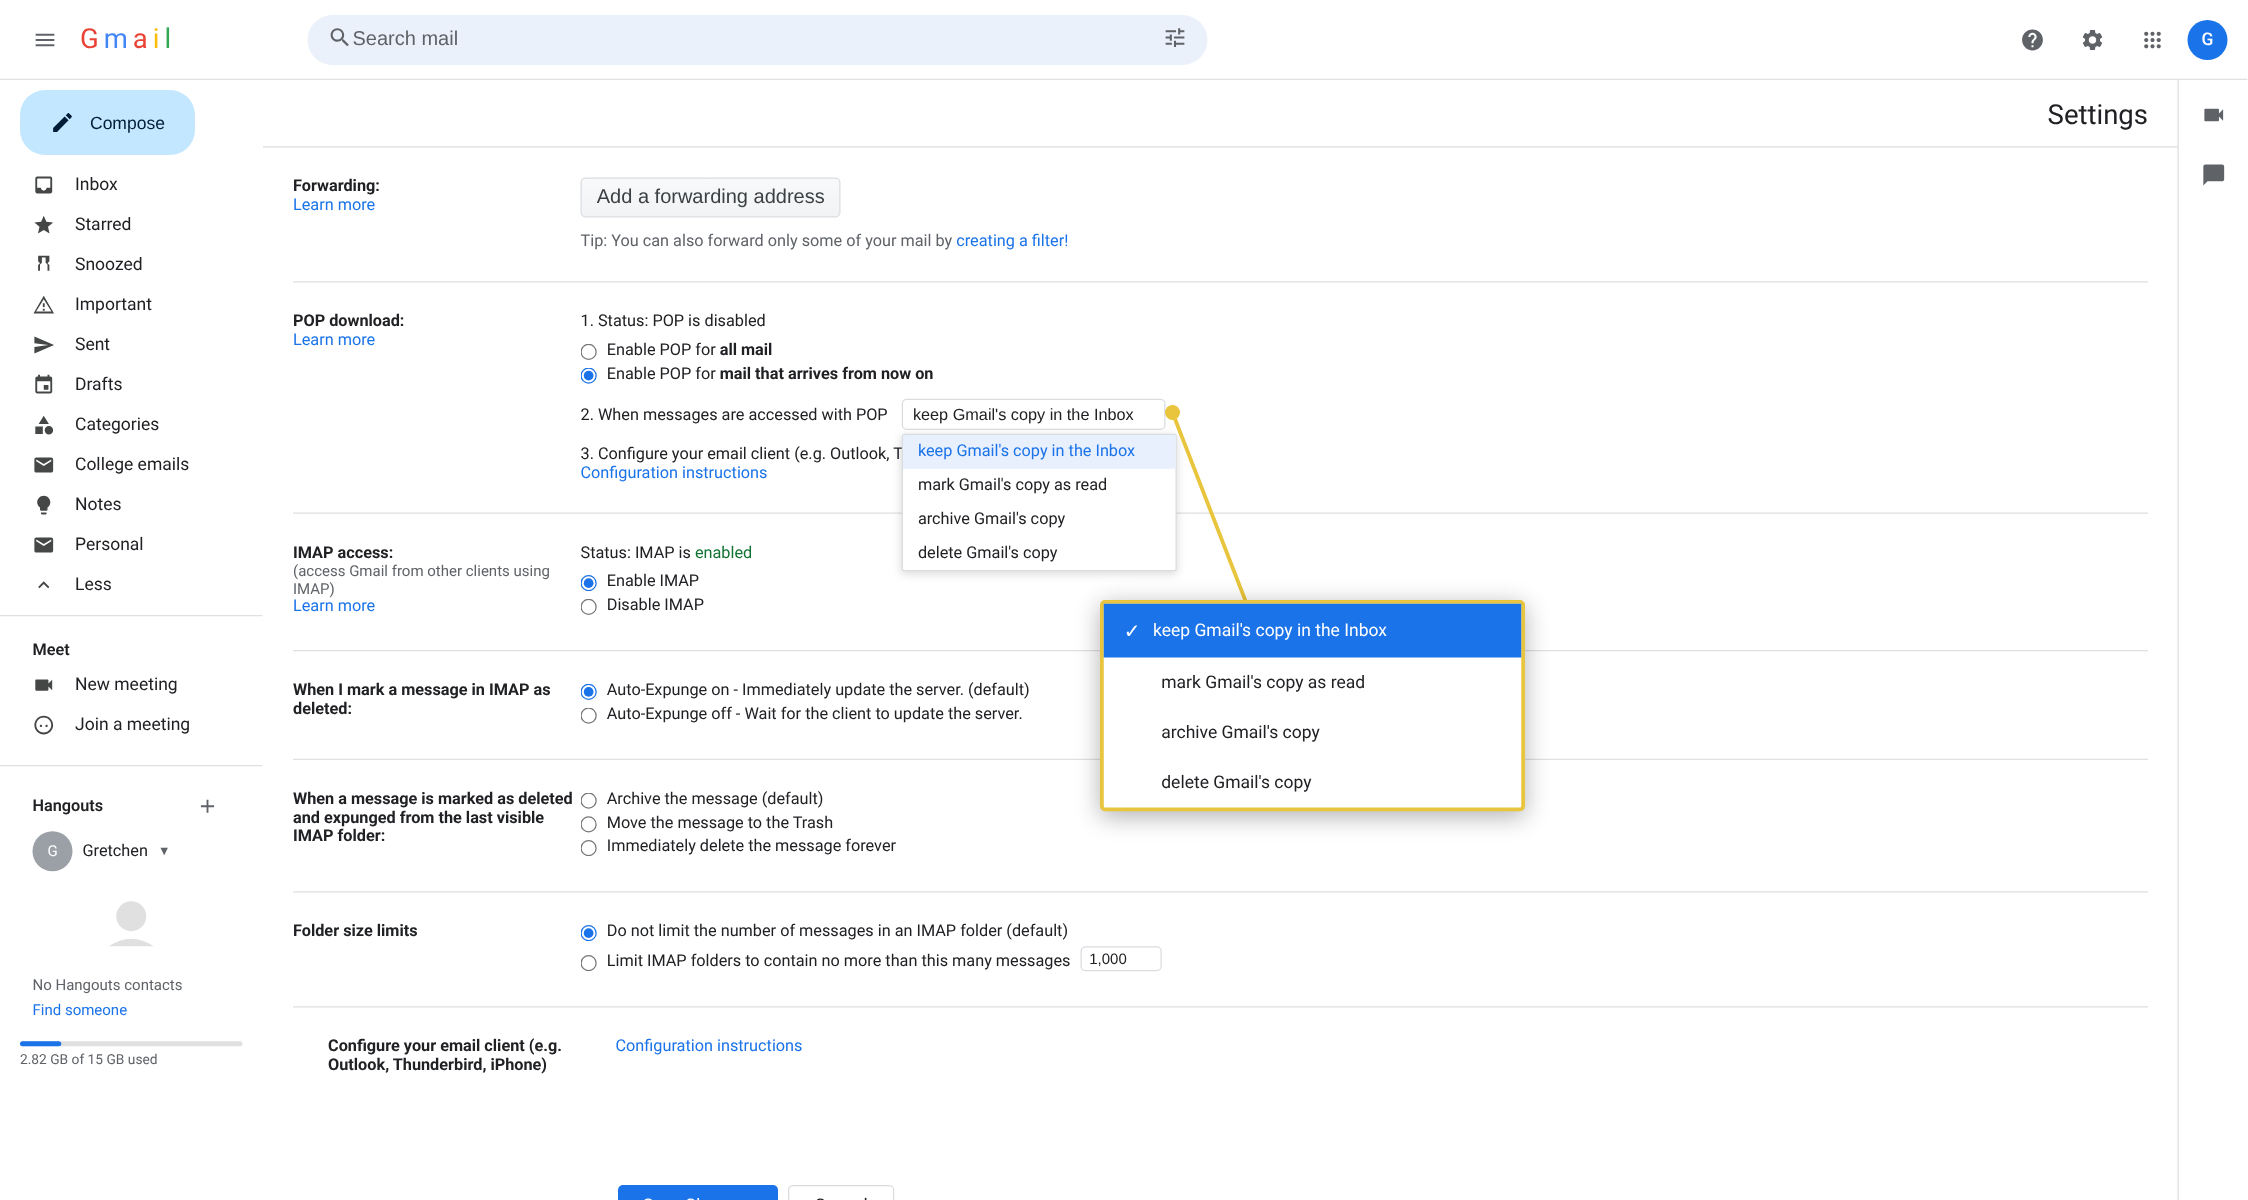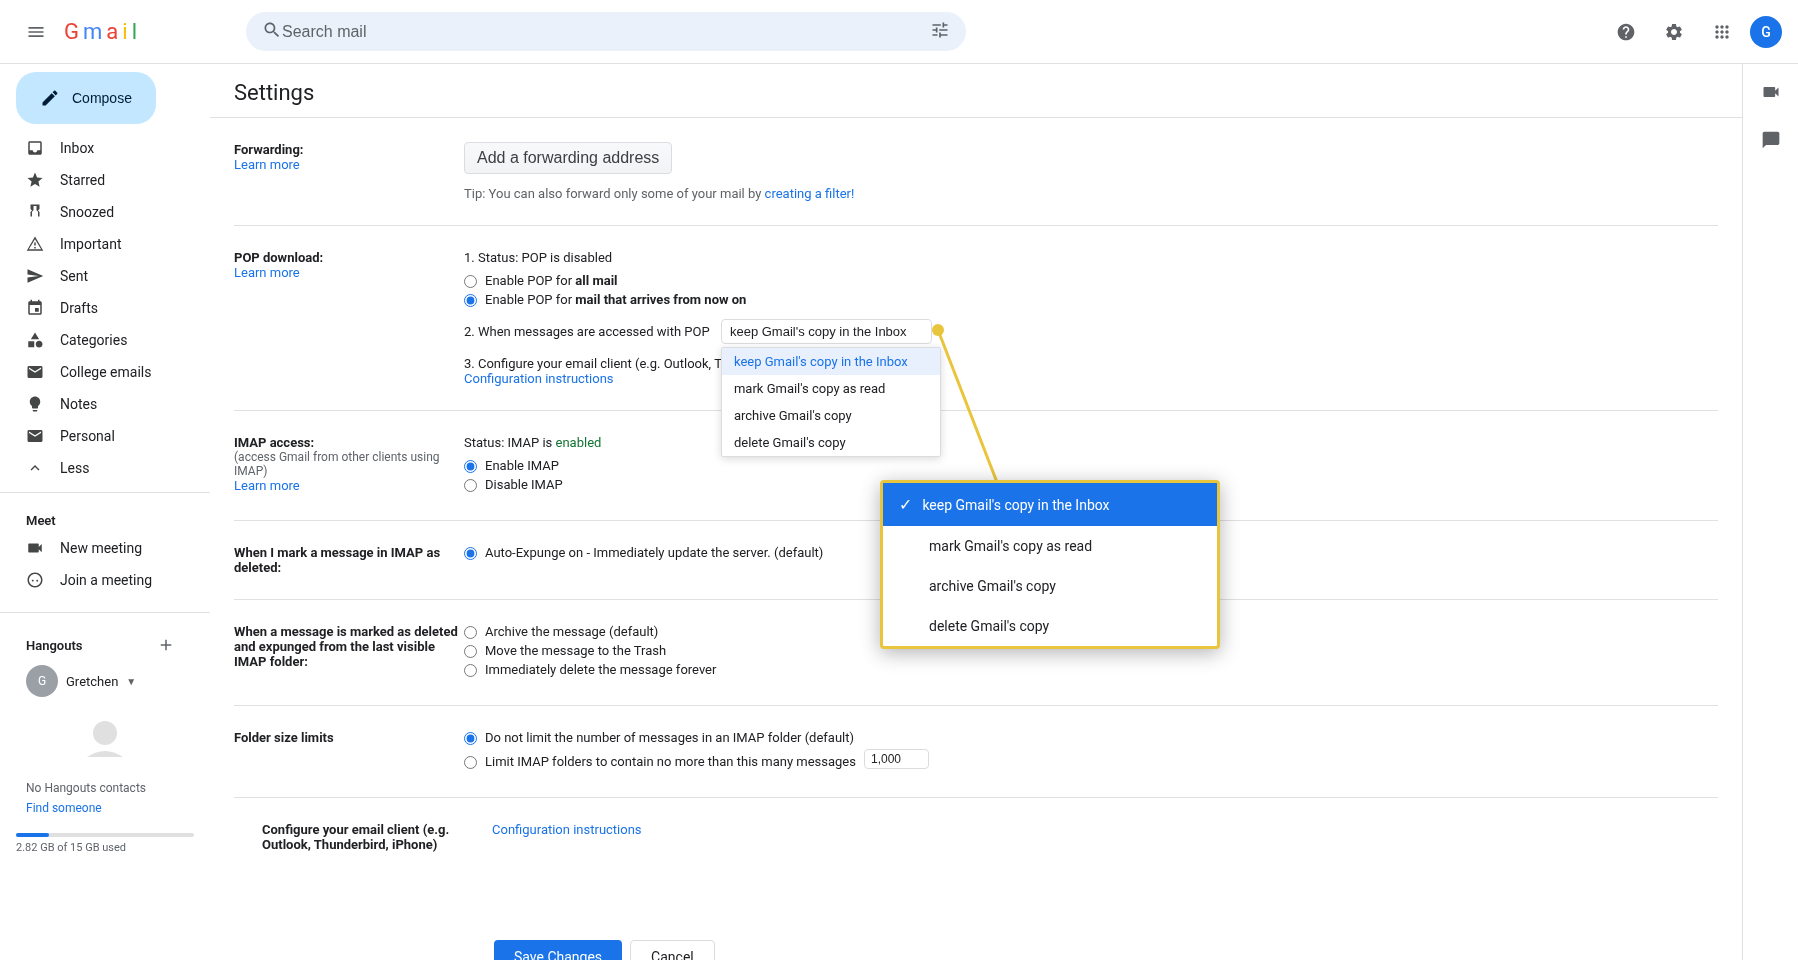--- a/index.html
+++ b/index.html
@@ -49,21 +49,21 @@
     .no-hangouts-img svg { width: 60px; height: 60px; fill: #9aa0a6; }
     .storage-bar { margin: 8px 16px; }
     .storage-track { height: 4px; background: #e0e0e0; border-radius: 2px; }
     .storage-fill { height: 100%; background: #1a73e8; border-radius: 2px; width: 18.8%; }
     .storage-label { font-size: 11px; color: #5f6368; margin-top: 4px; }
 
     
     .content-area { flex: 1; overflow-y: auto; display: flex; flex-direction: column; }
 
     
-    .settings-header { padding: 16px 24px 0 24px; }
+    .settings-header { padding: 16px 24px 0 24px; text-align: right; }
     .settings-title { font-size: 22px; color: #202124; font-weight: 400; margin-bottom: 12px; }
 
     
     .tabs { display: flex; border-bottom: 1px solid #e0e0e0; overflow-x: auto; padding: 0 24px; }
     .tab { padding: 12px 16px; font-size: 13px; color: #5f6368; cursor: pointer; white-space: nowrap; border-bottom: 3px solid transparent; margin-bottom: -1px; }
     .tab.active { color: #1a73e8; border-bottom-color: #1a73e8; font-weight: 500; }
 
     
     .settings-content { padding: 24px; flex: 1; }
     .settings-section { display: flex; margin-bottom: 24px; border-bottom: 1px solid #e0e0e0; padding-bottom: 24px; }
@@ -402,20 +402,24 @@
 
         <div class="settings-section">
           <div class="section-label">
             <div>When I mark a message in IMAP as deleted:</div>
           </div>
           <div class="section-content">
             <div class="radio-row">
               <input type="radio" name="expunge" checked="" style="">
               <label>Auto-Expunge on - Immediately update the server. (default)</label>
             </div>
+            <div class="radio-row">
+              <input type="radio" name="expunge" style="">
+              <label>Auto-Expunge off - Wait for the client to update the server.</label>
+            </div>
           </div>
         </div>
 
         <div class="settings-section">
           <div class="section-label">
             <div>When a message is marked as deleted and expunged from the last visible IMAP folder:</div>
           </div>
           <div class="section-content">
             <div class="radio-row">
               <input type="radio" name="expunged_action" style="">

